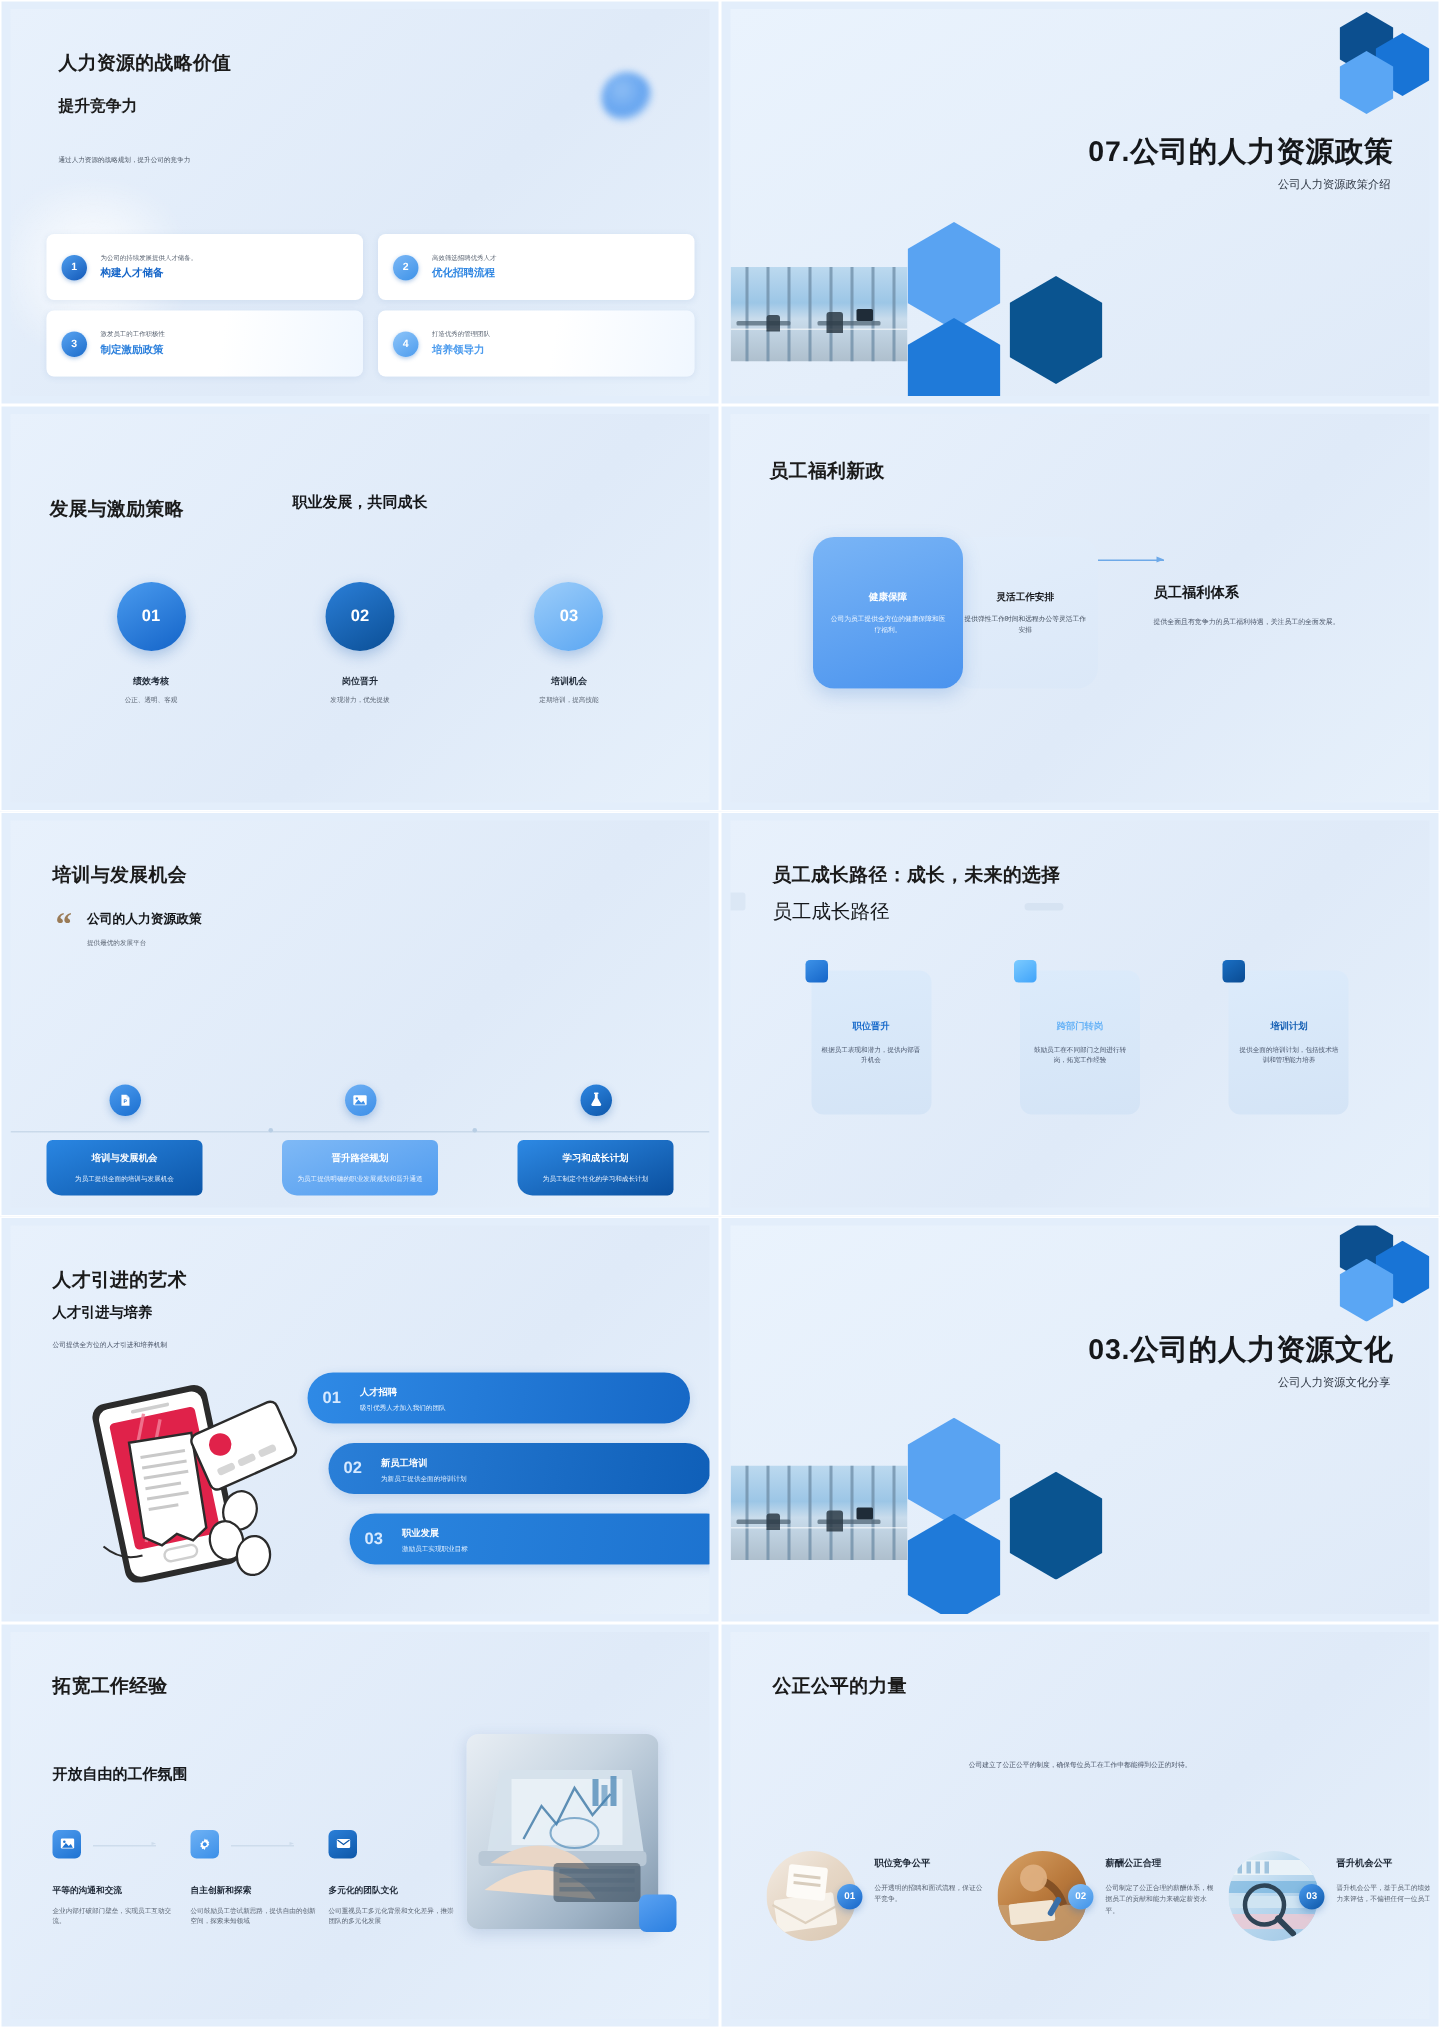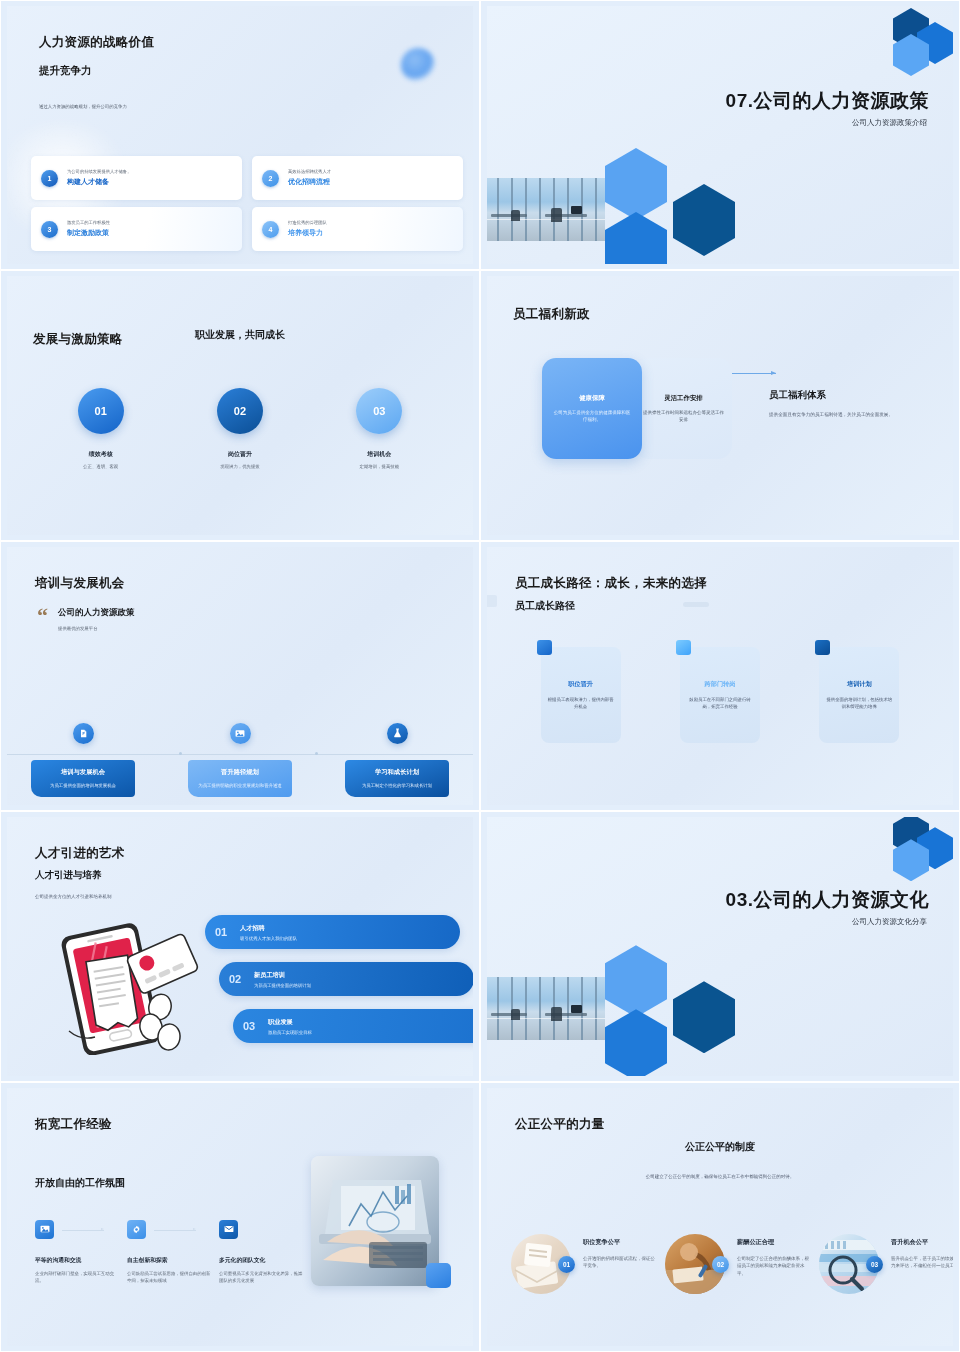--- a/index.html
+++ b/index.html
@@ -119,21 +119,21 @@
   .s5-col  { width:104px; text-align:center; position:relative; }
   .s5-ic   { width:21px; height:21px; border-radius:50%; margin:0 auto 16px;
              display:flex; align-items:center; justify-content:center;
              box-shadow:0 2px 6px rgba(30,95,180,.30); position:relative; z-index:2; }
   .s5-box  { border-radius:4px 4px 4px 10px; padding:8px 7px; }
   .s5-box .h { color:#fff; font-size:6.3px; font-weight:bold; margin-bottom:5px; }
   .s5-box .d { color:#e8f2ff; font-size:4.4px; line-height:1.6; }
 
   
   .s6-title { position:absolute; left:28px; top:28px; }
-  .s6-sub   { position:absolute; left:28px; top:52px; font-size:10px; font-weight:bold; color:#15171a; }
+  .s6-sub   { position:absolute; left:28px; top:52px; font-size:13px; font-weight:normal; color:#15171a; }
   .s6-ghost { position:absolute; left:196px; top:55px; width:26px; height:5px; border-radius:3px; background:#d6e3f2; }
   .s6-ghost2{ position:absolute; left:-6px; top:48px; width:16px; height:12px; border-radius:2px; background:#dbe7f5; }
   .s6-cards { position:absolute; left:24px; right:24px; top:100px; display:flex; justify-content:space-around; }
   .s6-card  { width:80px; height:96px; border-radius:8px; position:relative;
               background: linear-gradient(170deg,#dcebfb 0%, #d4e4f6 100%);
               display:flex; flex-direction:column; align-items:center; justify-content:center; padding:0 7px; }
   .s6-tab   { position:absolute; left:-4px; top:-7px; width:15px; height:15px; border-radius:3px; }
   .s6-card .h { font-size:6.2px; font-weight:bold; margin-bottom:7px; }
   .s6-card .d { font-size:4.4px; color:#48546a; line-height:1.65; text-align:center; }
 
@@ -585,21 +585,20 @@
           <rect x="62" y="102" width="50" height="3" fill="#55697c" opacity=".6"></rect>
         </svg>
       </div>
       <div class="s9-sq"></div>
     </div>
   </div>
 
   <div class="slide">
     <div class="inner">
       <div class="t-title s10-title">公正公平的力量</div>
-      <div class="s10-head">公正公平的制度</div>
       <div class="s10-desc">公司建立了公正公平的制度，确保每位员工在工作中都能得到公正的对待。</div>
 
       <div class="s10-items">
         <div class="s10-item">
           <div class="s10-circ">
             <div class="ph-a"></div>
             <svg width="60" height="60" viewBox="0 0 60 60" style="position:absolute;inset:0">
               <rect x="6" y="30" width="40" height="22" rx="2" fill="#f7f2ea" transform="rotate(-8 26 41)"></rect>
               <rect x="14" y="10" width="26" height="22" rx="2" fill="#fdfbf7" transform="rotate(6 27 21)"></rect>
               <rect x="18" y="16" width="18" height="2" fill="#d8cdbd" transform="rotate(6 27 17)"></rect>

